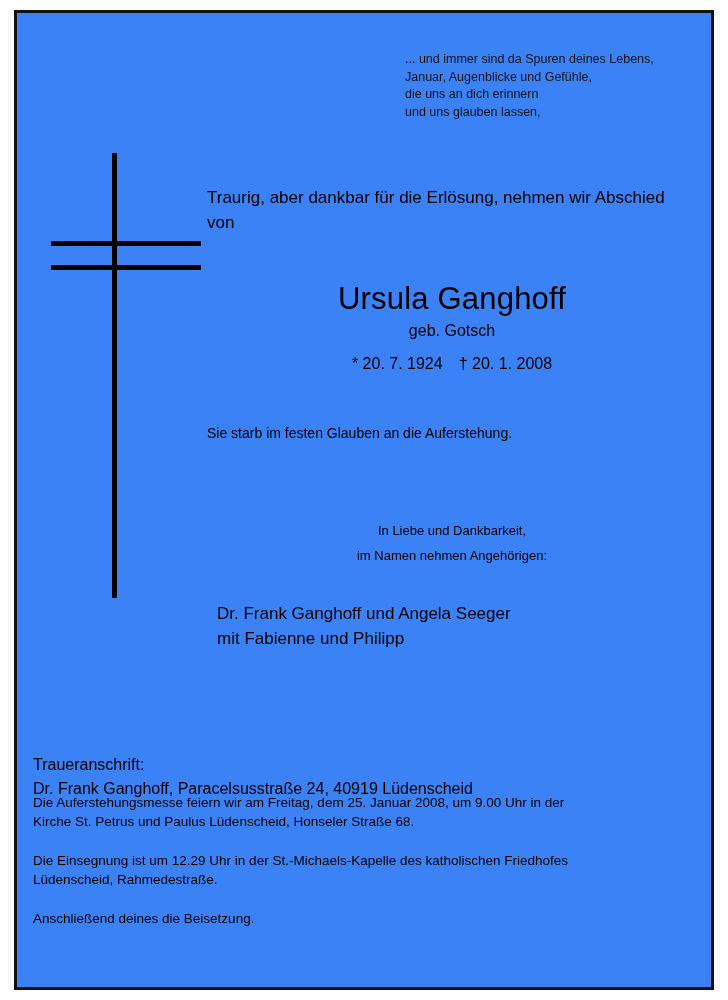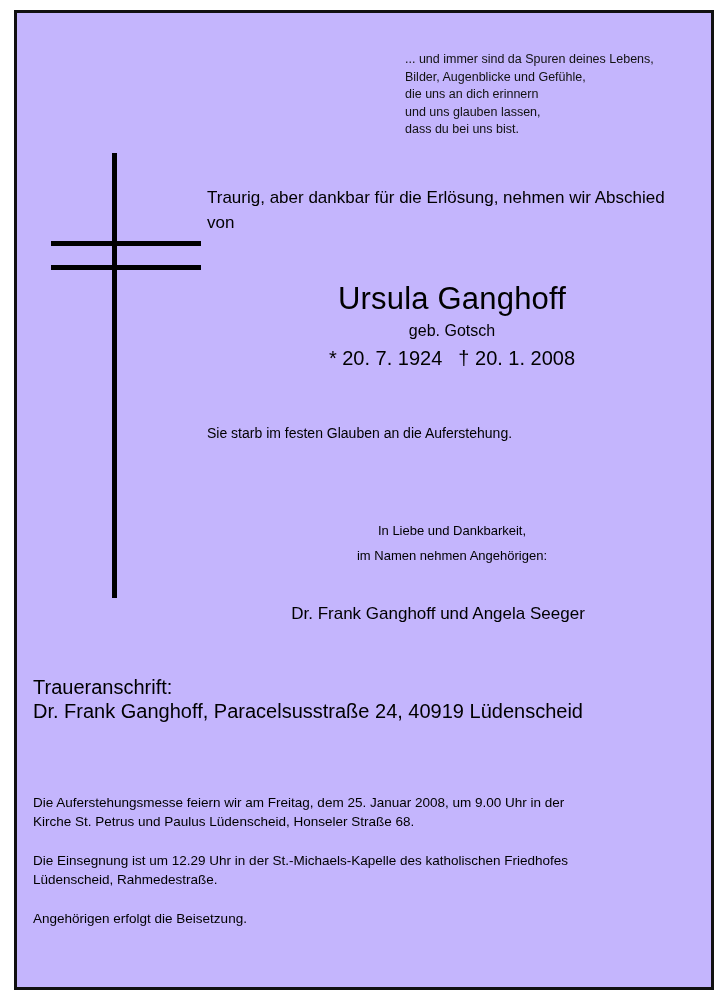--- a/index.html
+++ b/index.html
@@ -22,21 +22,21 @@
     box-sizing: border-box;
   }
   .frame {
     position: absolute;
     left: 14px;
     top: 10px;
     width: 700px;
     height: 980px;
     border: 3px solid #111111;
     box-sizing: border-box;
-    background: #c4b5fd;
+    background: #3b82f6;
   }
   .inner {
     position: absolute;
     left: 0;
     top: 0;
     width: 100%;
     height: 100%;
   }
 
   
@@ -107,23 +107,23 @@
     font-size: 31px;
     line-height: 36px;
     letter-spacing: 0.2px;
   }
   .maiden-name {
     font-size: 16px;
     line-height: 22px;
     margin-top: 3px;
   }
   .dates {
-    font-size: 20px;
+    font-size: 16px;
     line-height: 24px;
-    margin-top: 4px;
+    margin-top: 10px;
   }
   .dates .sep { display: inline-block; width: 16px; }
 
   .faith-line {
     position: absolute;
     left: 190px;
     top: 408px;
     width: 490px;
     text-align: left;
     font-size: 14px;
@@ -135,35 +135,34 @@
     left: 190px;
     top: 505px;
     width: 490px;
     text-align: center;
     font-size: 13px;
     line-height: 25px;
   }
 
   .family {
     position: absolute;
-    left: 176px;
+    left: 200px;
     top: 588px;
     width: 490px;
-    text-align: center;
     font-size: 17px;
     line-height: 25px;
   }
 
   
   .address {
     position: absolute;
     left: 16px;
-    top: 662px;
+    top: 740px;
     width: 640px;
-    font-size: 20px;
+    font-size: 16px;
     line-height: 24px;
   }
 
   
   .notes {
     position: absolute;
     left: 16px;
     top: 780px;
     width: 676px;
     font-size: 13.5px;
@@ -180,24 +179,23 @@
     <div class="inner">
 
       <div class="cross">
         <div class="vbar"></div>
         <div class="hbar-top"></div>
         <div class="hbar-bottom"></div>
       </div>
 
       <div class="verse">
         <div>... und immer sind da Spuren deines Lebens,</div>
-        <div>Bilder, Augenblicke und Gefühle,</div>
+        <div>Januar, Augenblicke und Gefühle,</div>
         <div>die uns an dich erinnern</div>
         <div>und uns glauben lassen,</div>
-        <div>dass du bei uns bist.</div>
       </div>
 
       <div class="intro">Traurig, aber dankbar für die Erlösung, nehmen wir Abschied von</div>
 
       <div class="name-block">
         <div class="deceased-name">Ursula Ganghoff</div>
         <div class="maiden-name">geb. Gotsch</div>
         <div class="dates">
           <span>* 20. 7. 1924</span><span class="sep"></span><span>† 20. 1. 2008</span>
         </div>
@@ -205,36 +203,37 @@
 
       <div class="faith-line">Sie starb im festen Glauben an die Auferstehung.</div>
 
       <div class="gratitude">
         <div>In Liebe und Dankbarkeit,</div>
         <div>im Namen nehmen Angehörigen:</div>
       </div>
 
       <div class="family">
         <div>Dr. Frank Ganghoff und Angela Seeger</div>
+        <div>mit Fabienne und Philipp</div>
       </div>
 
       <div class="address">
         <div>Traueranschrift:</div>
         <div>Dr. Frank Ganghoff, Paracelsusstraße 24, 40919 Lüdenscheid</div>
       </div>
 
       <div class="notes">
         <div class="note-para">
           <div>Die Auferstehungsmesse feiern wir am Freitag, dem 25. Januar 2008, um 9.00 Uhr in der</div>
           <div>Kirche St. Petrus und Paulus Lüdenscheid, Honseler Straße 68.</div>
         </div>
         <div class="note-para">
           <div>Die Einsegnung ist um 12.29 Uhr in der St.-Michaels-Kapelle des katholischen Friedhofes</div>
           <div>Lüdenscheid, Rahmedestraße.</div>
         </div>
         <div class="note-para">
-          <div>Angehörigen erfolgt die Beisetzung.</div>
+          <div>Anschließend deines die Beisetzung.</div>
         </div>
       </div>
 
     </div>
   </div>
 </div>
 
 </body></html>

